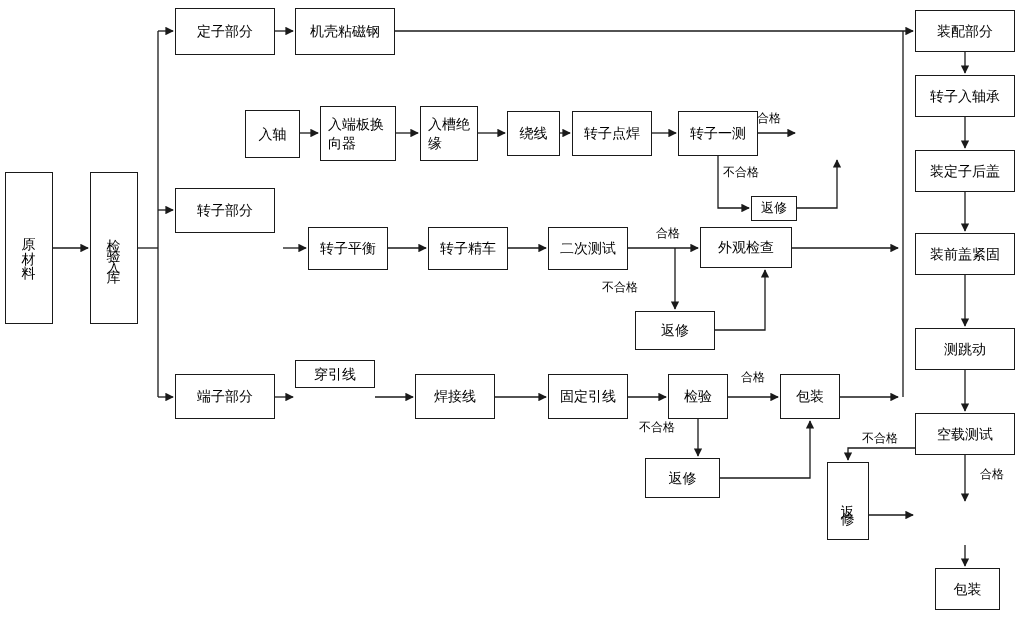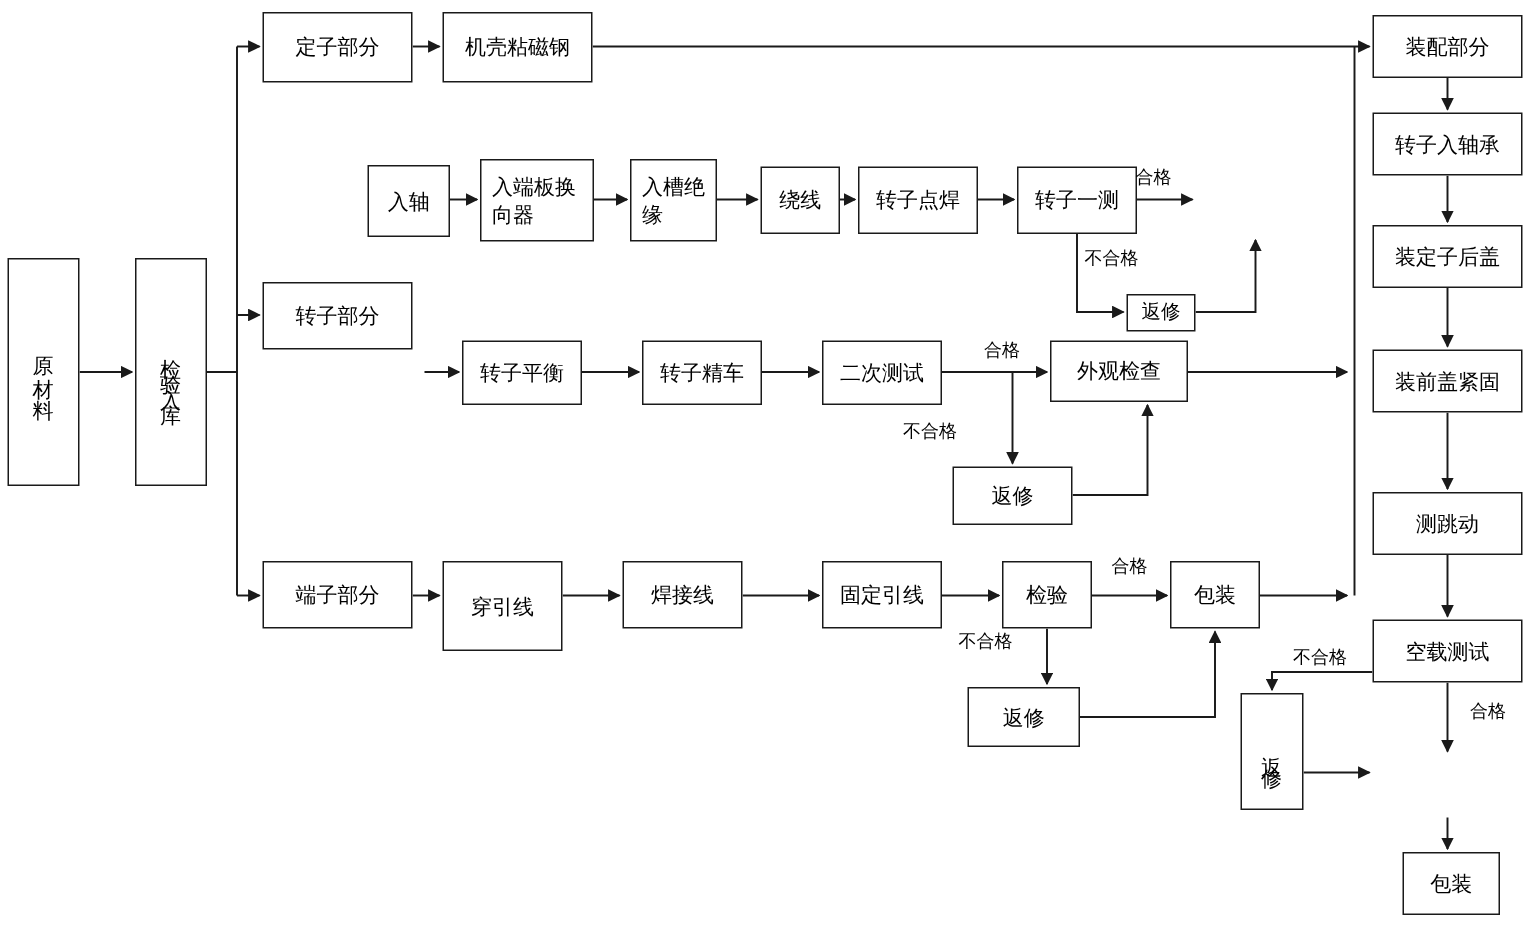--- a/index.html
+++ b/index.html
@@ -103,21 +103,21 @@
   <div class="node" style="left:678px;top:111px;width:80px;height:45px">转子一测</div>
   <div class="node" style="left:572px;top:111px;width:80px;height:45px">转子点焊</div>
   <div class="node small" style="left:751px;top:196px;width:46px;height:25px">返修</div>
   <div class="node" style="left:308px;top:227px;width:80px;height:43px">转子平衡</div>
   <div class="node" style="left:428px;top:227px;width:80px;height:43px">转子精车</div>
   <div class="node" style="left:548px;top:227px;width:80px;height:43px">二次测试</div>
   <div class="node" style="left:700px;top:227px;width:92px;height:41px">外观检查</div>
   <div class="node" style="left:635px;top:311px;width:80px;height:39px">返修</div>
 
   <div class="node" style="left:175px;top:374px;width:100px;height:45px">端子部分</div>
-  <div class="node" style="left:295px;top:374px;width:80px;height:60px">穿引线</div>
+  <div class="node" style="left:295px;top:360px;width:80px;height:28px">穿引线</div>
   <div class="node" style="left:415px;top:374px;width:80px;height:45px">焊接线</div>
   <div class="node" style="left:548px;top:374px;width:80px;height:45px">固定引线</div>
   <div class="node" style="left:668px;top:374px;width:60px;height:45px">检验</div>
   <div class="node" style="left:780px;top:374px;width:60px;height:45px">包装</div>
   <div class="node" style="left:645px;top:458px;width:75px;height:40px">返修</div>
 
   <div class="node" style="left:915px;top:10px;width:100px;height:42px">装配部分</div>
   <div class="node" style="left:915px;top:75px;width:100px;height:42px">转子入轴承</div>
   <div class="node" style="left:915px;top:150px;width:100px;height:42px">装定子后盖</div>
   <div class="node" style="left:915px;top:233px;width:100px;height:42px">装前盖紧固</div>

